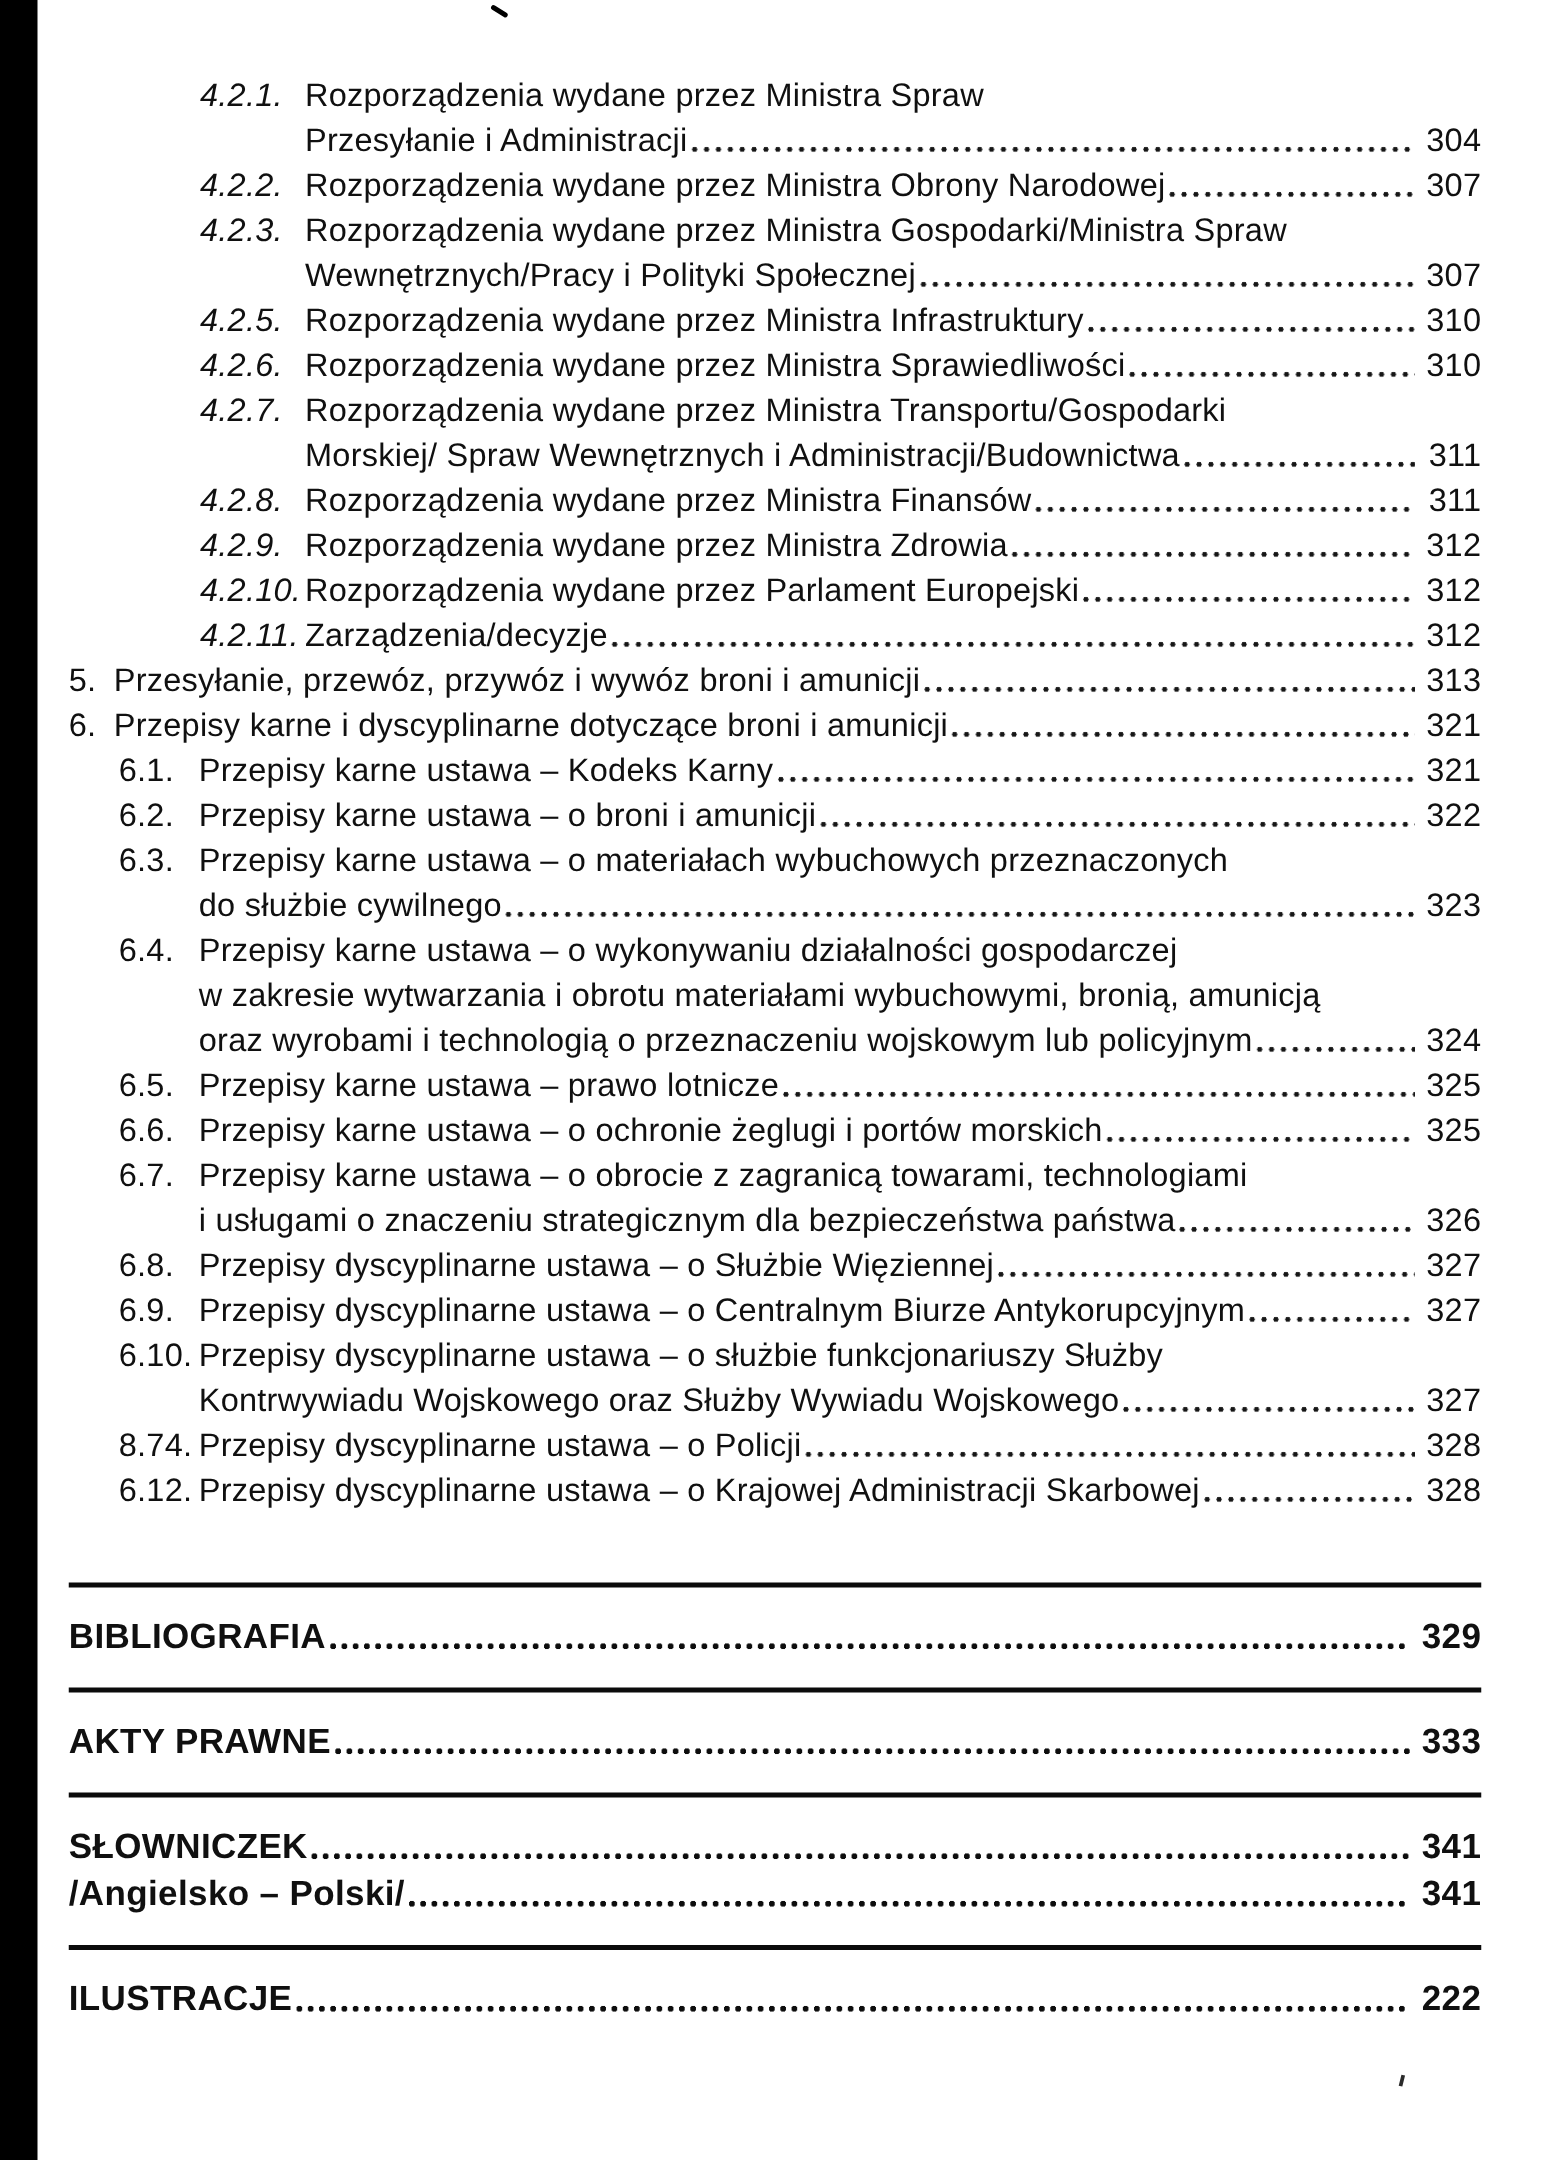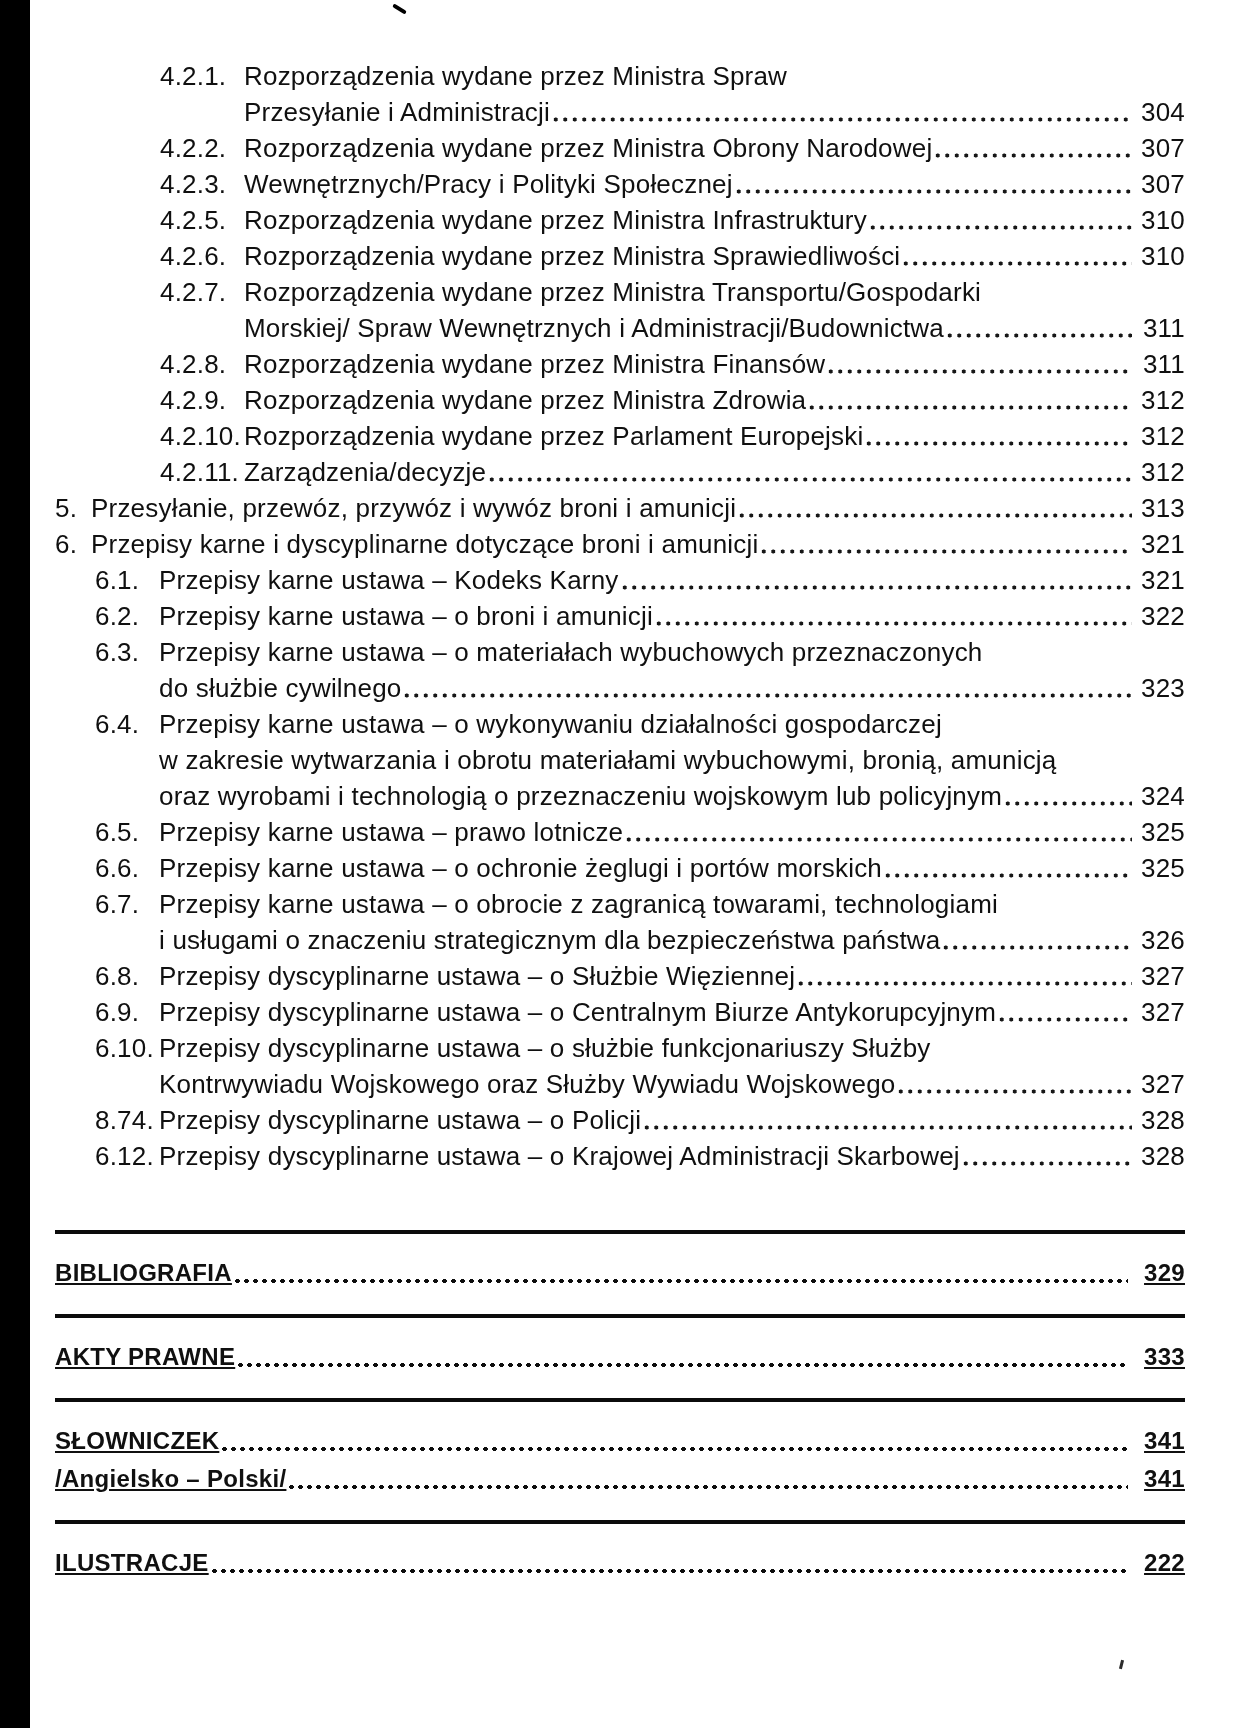--- a/index.html
+++ b/index.html
@@ -35,42 +35,42 @@
   }
 
   ol.toc { list-style: none; margin: 0 0 56px 0; padding: 0; }
   .entry { display: flex; align-items: flex-start; font-size: 26px; line-height: 36px; letter-spacing: 0.2px; }
   .entry.lvl-0 { margin-left: 0; }
   .entry.lvl-1 { margin-left: 40px; }
   .entry.lvl-2 { margin-left: 105px; }
   .entry .num { flex: 0 0 auto; white-space: nowrap; }
   .entry.lvl-0 .num { width: 36px; }
   .entry.lvl-1 .num { width: 64px; }
-  .entry.lvl-2 .num { width: 84px; }
+  .entry.lvl-2 .num { width: 84px; font-style: italic; }
   .entry .lines { flex: 1 1 auto; min-width: 0; }
   .tline { display: flex; align-items: flex-start; }
   .tline .txt { white-space: nowrap; }
 
   .leader {
     flex: 1 1 auto; min-width: 14px; height: 36px; margin: 0 1px;
     background-image: radial-gradient(circle, #161616 1.9px, transparent 2.2px);
     background-size: 9.5px 5px;
     background-repeat: repeat-x;
     background-position: left calc(100% - 8px);
   }
   .pagenum { flex: 0 0 auto; min-width: 52px; text-align: right; white-space: nowrap; }
 
   
   .back-group {
     border-top: 4px solid #0b0b0b;
     padding: 20px 0 22px 0;
   }
   .back-line {
     display: flex; align-items: center;
-    font-weight: 700; font-size: 24px; line-height: 38px; letter-spacing: 0.3px; text-decoration: underline;
+    font-weight: 700; font-size: 28px; line-height: 38px; letter-spacing: 0.3px;
   }
   .back-line .leader {
     height: 38px;
     background-image: radial-gradient(circle, #0d0d0d 2.2px, transparent 2.5px);
     background-size: 9px 6px;
     background-position: left calc(100% - 8px);
   }
   .back-line .pagenum { min-width: 56px; }
 </style>
 </head>
@@ -103,20 +103,23 @@
               <span class="txt">Rozporządzenia wydane przez Ministra Obrony Narodowej</span>
               <span class="leader"></span>
               <span class="pagenum">307</span>
             </div>
           </div>
         </li>
         <li class="entry lvl-2">
           <span class="num">4.2.3.</span>
           <div class="lines">
             <div class="tline">
+              <span class="txt">Rozporządzenia wydane przez Ministra Gospodarki/Ministra Spraw</span>
+            </div>
+            <div class="tline">
               <span class="txt">Wewnętrznych/Pracy i Polityki Społecznej</span>
               <span class="leader"></span>
               <span class="pagenum">307</span>
             </div>
           </div>
         </li>
         <li class="entry lvl-2">
           <span class="num">4.2.5.</span>
           <div class="lines">
             <div class="tline">

